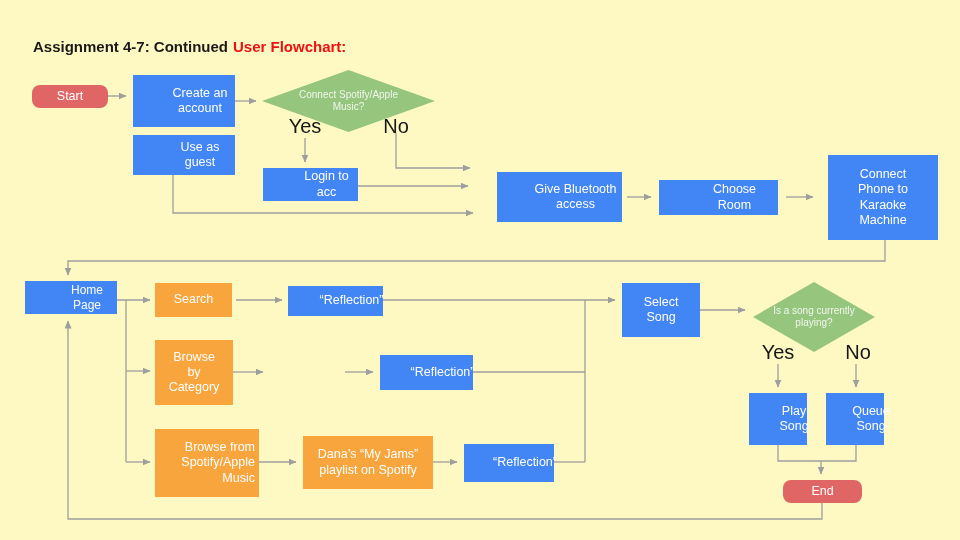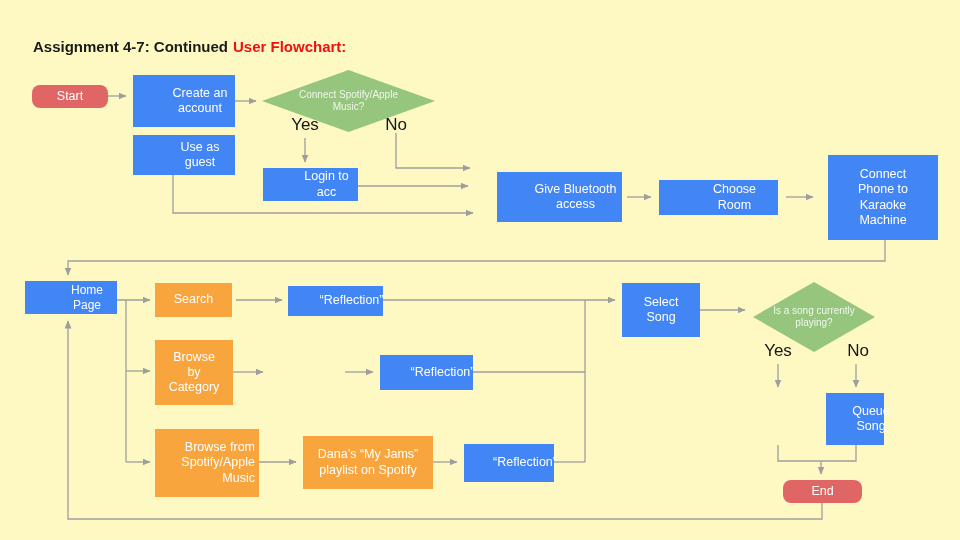--- a/index.html
+++ b/index.html
@@ -19,21 +19,21 @@
   .orange{background:#F7A53C;}
   .pill{background:#E06666;border-radius:8px;}
   .diamond{
     position:absolute;display:flex;align-items:center;justify-content:center;
     text-align:center;background:#96C57E;color:rgba(255,255,255,0.85);
     font-size:10px;line-height:1.25;
     clip-path:polygon(50% 0, 100% 50%, 50% 100%, 0 50%);
   }
   .diamond .dtxt{width:72%;}
   .edge-label{
-    position:absolute;color:#161616;font-size:17px;text-align:center;white-space:nowrap;
+    position:absolute;color:#161616;font-size:20px;text-align:center;white-space:nowrap;
   }
   svg#wires{position:absolute;left:0;top:0;}
 </style>
 </head>
 <body>
 
 <div id="stage">
 
   <svg id="wires" width="960" height="540" viewBox="0 0 960 540">
     <defs>
@@ -97,16 +97,17 @@
   <div class="node orange" style="left:155px;top:429px;width:104px;height:68px;text-align:right;">Browse from Spotify/Apple Music</div>
   <div class="node orange" style="left:303px;top:436px;width:130px;height:53px;">Dana’s “My Jams” playlist on Spotify</div>
   <div class="node blue" style="left:464px;top:444px;width:90px;height:38px;">“Reflection”</div>
 
   <div class="node blue" style="left:622px;top:283px;width:78px;height:54px;padding:2px 14px;">Select Song</div>
   <div class="diamond" style="left:753px;top:282px;width:122px;height:70px;">
     <div class="dtxt">Is a song currently playing?</div>
   </div>
   <div class="edge-label" style="left:758px;top:341px;width:40px;">Yes</div>
   <div class="edge-label" style="left:838px;top:341px;width:40px;">No</div>
+  <div class="node blue" style="left:749px;top:393px;width:58px;height:52px;">Play Song</div>
   <div class="node blue" style="left:826px;top:393px;width:58px;height:52px;">Queue Song</div>
   <div class="node pill" style="left:783px;top:480px;width:79px;height:23px;">End</div>
 
 </div>
 
 </body></html>

